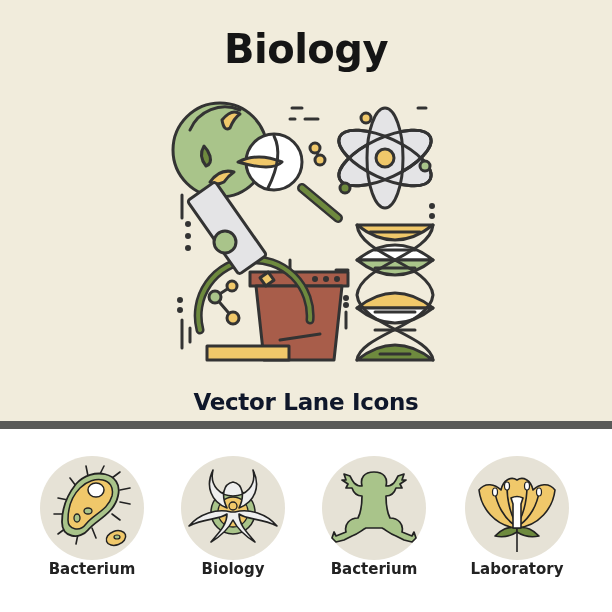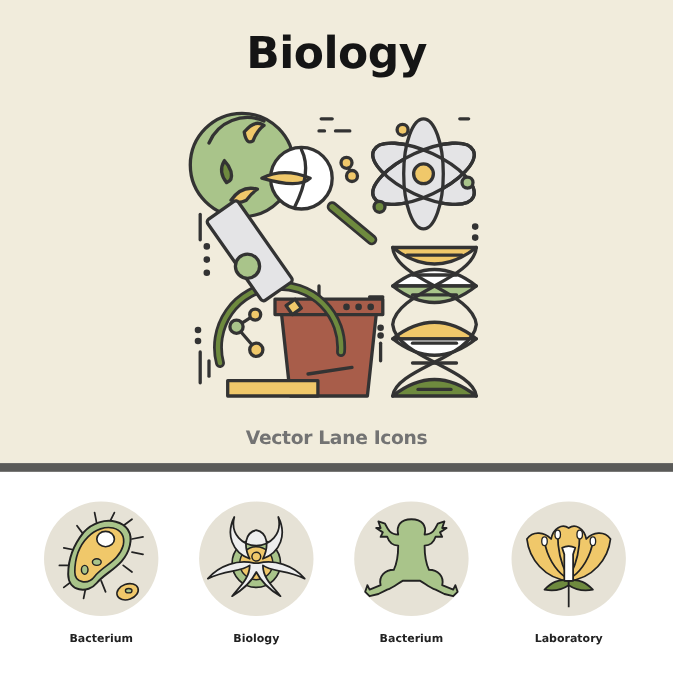--- a/index.html
+++ b/index.html
@@ -14,43 +14,43 @@
       background: #f1ecdc;
     }
     .title {
       position: absolute; left: 0; top: 26px; width: 612px;
       text-align: center; font-size: 40px; font-weight: bold;
       color: #151515; letter-spacing: -0.5px;
       font-family: "DejaVu Sans", sans-serif;
     }
     .subtitle {
       position: absolute; left: 0; top: 389px; width: 612px;
-      text-align: center; font-size: 17px; font-weight: bold;
-      color: #737373; font-family: "DejaVu Sans", sans-serif; letter-spacing: -0.3px;
+      text-align: center; font-size: 23px; font-weight: bold;
+      color: #0f172a; font-family: "DejaVu Sans", sans-serif; letter-spacing: -0.3px;
     }
     .hero {
       position: absolute; left: 170px; top: 90px; width: 280px; height: 280px;
     }
     .divider {
       position: absolute; left: 0; top: 421px; width: 612px; height: 8px;
       background: #5a5a58;
     }
     .bottom {
       position: absolute; left: 0; top: 429px; width: 612px; height: 183px; background: #ffffff;
     }
     .card {
       position: absolute; top: 456px; width: 110px; text-align: center;
     }
     .circle {
       width: 104px; height: 104px; border-radius: 50%;
       background: #e6e2d6; margin: 0 auto; position: relative;
     }
     .circle svg { position: absolute; left: 0; top: 0; }
     .card-label {
-      margin-top: 16px; font-size: 10px; font-weight: bold; color: #222;
+      margin-top: 0; font-size: 15px; font-weight: bold; color: #222;
       font-family: "DejaVu Sans", sans-serif;
     }
   </style>
 </head>
 <body>
 
 <div class="top">
   <div class="title">Biology</div>
 
   <svg class="hero" viewBox="0 0 280 280" width="280" height="280">

